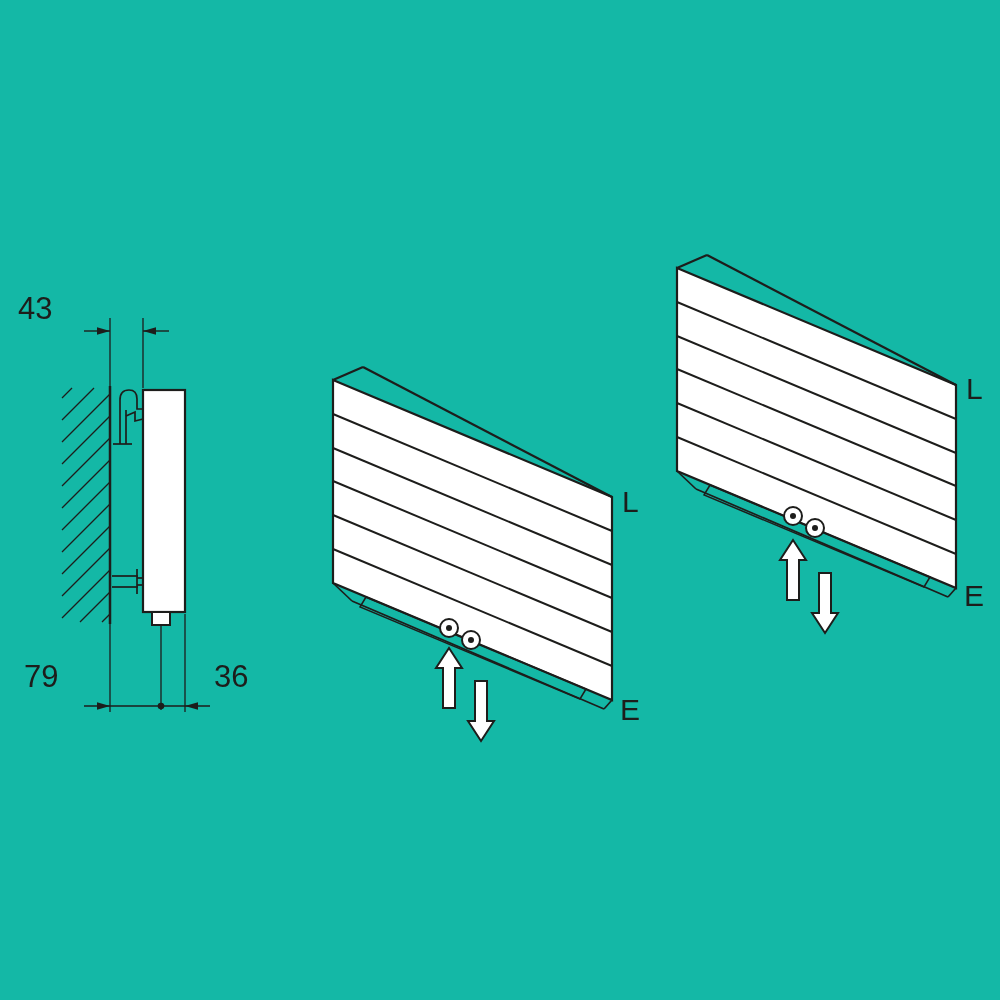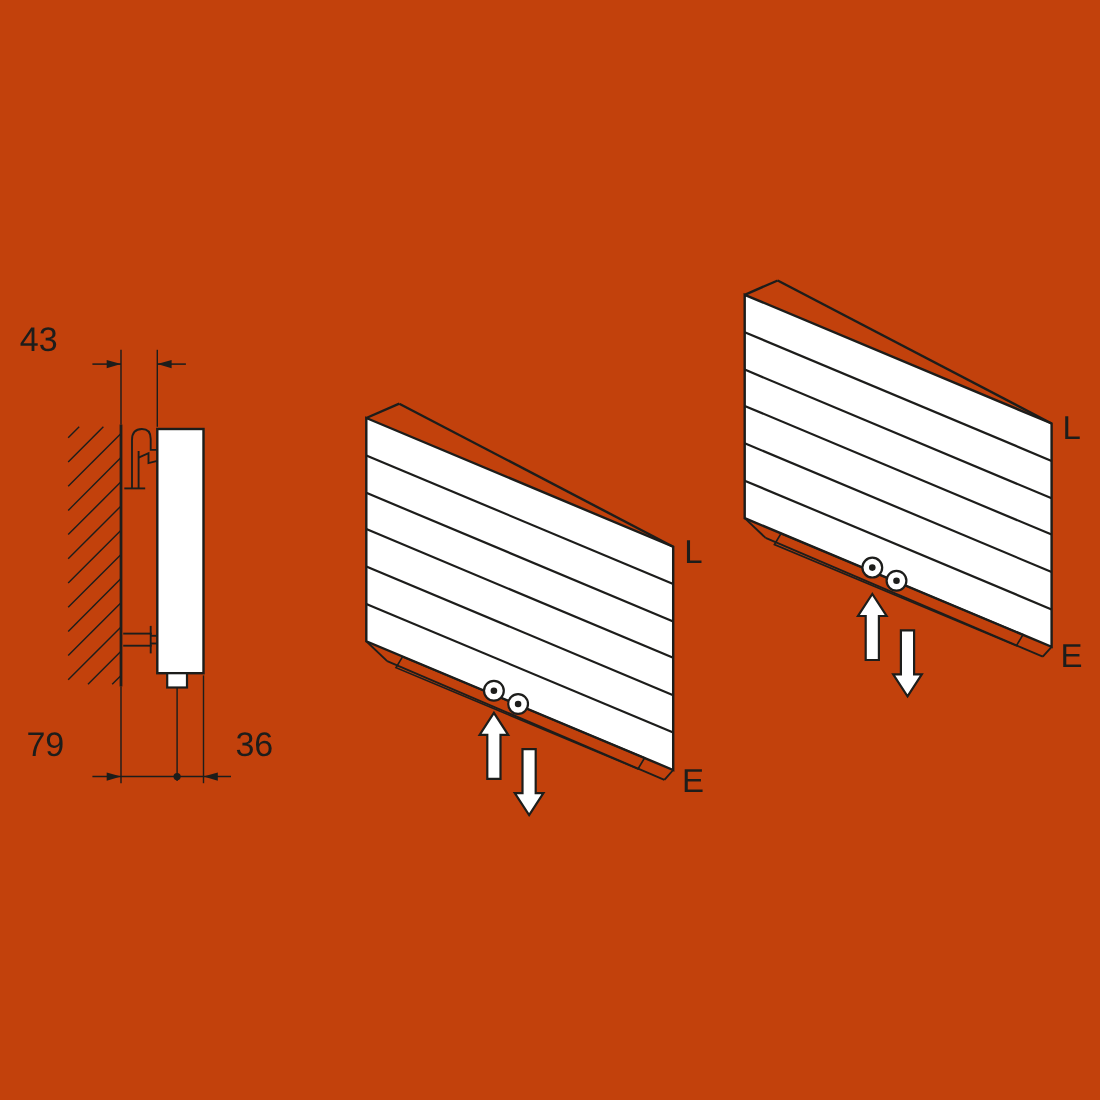--- a/index.html
+++ b/index.html
@@ -1,16 +1,16 @@
 <!DOCTYPE html>
 <html><head>
 <meta charset="utf-8">
 <style>
   html,body{margin:0;padding:0;background:#ffffff;}
-  .canvas{width:1000px;height:1000px;background:#c2410c;position:relative;overflow:hidden;}
+  .canvas{width:1000px;height:1000px;background:#14b8a6;position:relative;overflow:hidden;}
   svg{display:block;}
   .ln{stroke:#1d1d1b;fill:none;stroke-linecap:butt;}
   .w25{stroke-width:2.5;}
   .w22{stroke-width:2.2;}
   .w2{stroke-width:2;}
   .w17{stroke-width:1.7;}
   .w15{stroke-width:1.5;}
   .w14{stroke-width:1.4;}
   .w13{stroke-width:1.3;}
   .solid{fill:#1d1d1b;stroke:none;}

